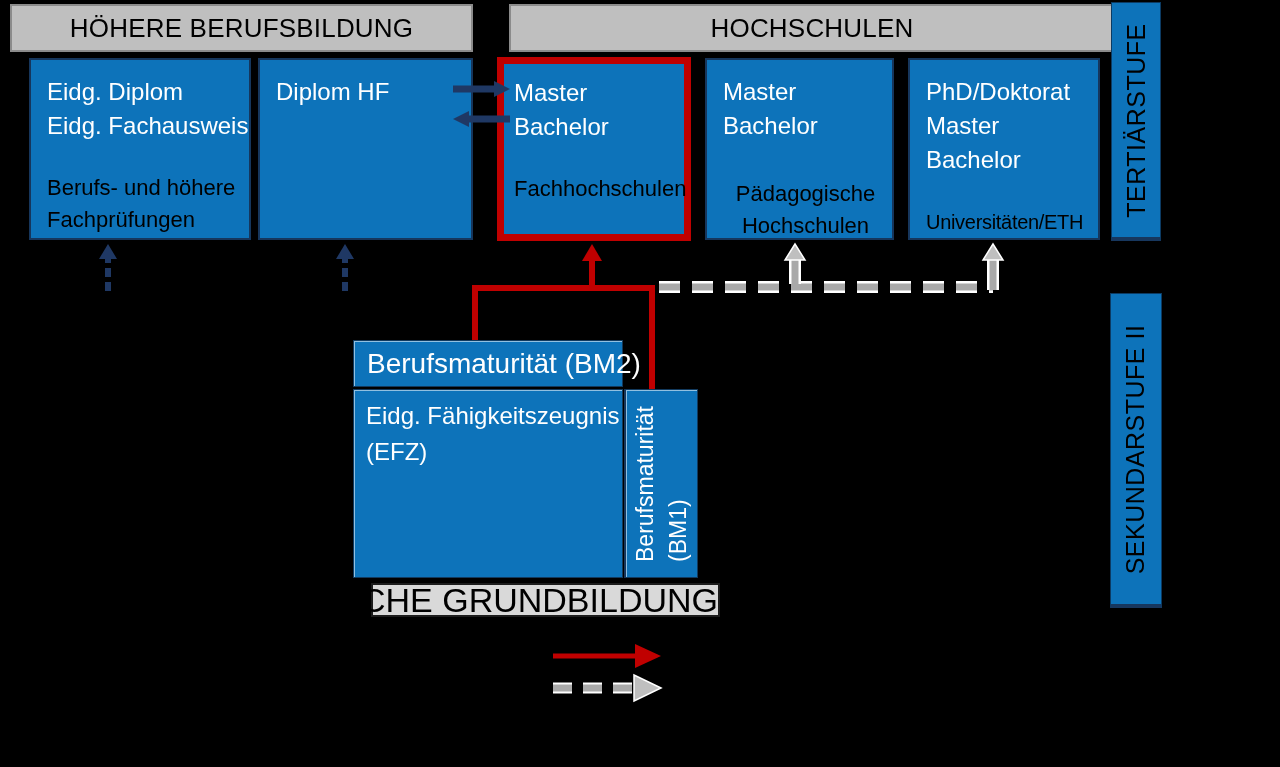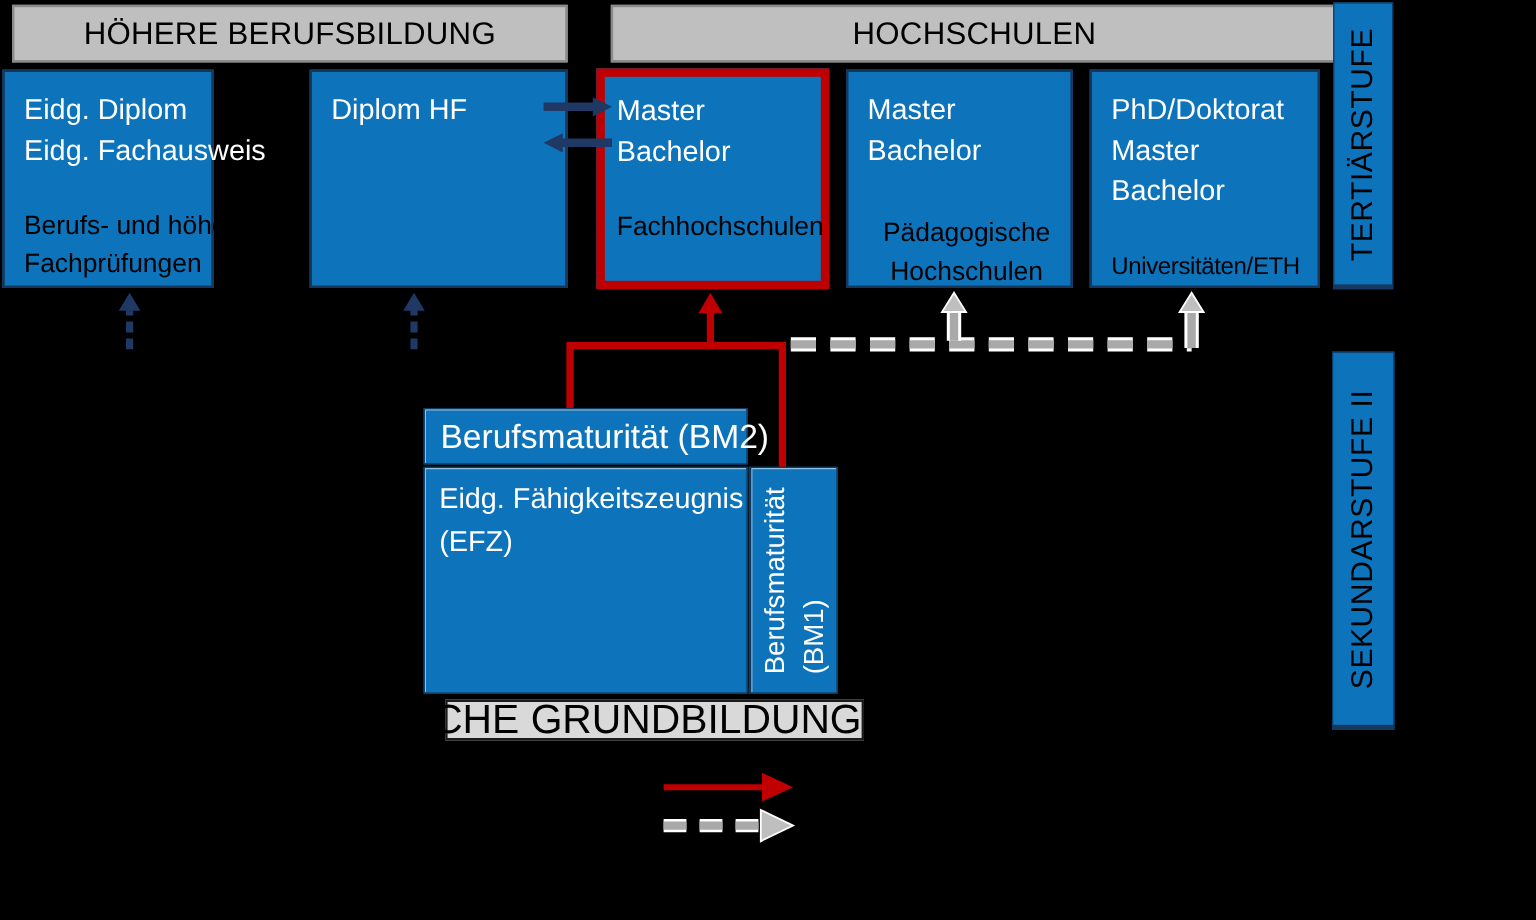--- a/index.html
+++ b/index.html
@@ -21,21 +21,21 @@
   
   .tbox{
     position:absolute;top:58px;height:182px;box-sizing:border-box;
     background:var(--box-blue,#0D73BA);
     border:2px solid #16365C;
   }
   .tbox .titles{position:absolute;left:16px;top:15px;color:var(--title-text,#fff);
     font-size:24px;line-height:34px;white-space:nowrap;}
   .tbox .sub{position:absolute;left:16px;color:var(--sub-text,#000);
     font-size:22px;line-height:32px;}
-  .b1{left:2px;width:176px;}
+  .b1{left:29px;width:222px;}
   .b2{left:258px;width:215px;}
   .b4{left:705px;width:189px;}
   .b5{left:908px;width:192px;}
   .b1 .sub{top:112px;width:195px;}
   .b2 .sub{top:125px;white-space:nowrap;}
   .b4 .sub{top:118px;width:165px;text-align:center;}
   .b5 .sub{top:146px;white-space:nowrap;font-size:20px;letter-spacing:-.3px;}
   
   .hlwrap{
     position:absolute;left:497px;top:57px;width:194px;height:184px;box-sizing:border-box;

